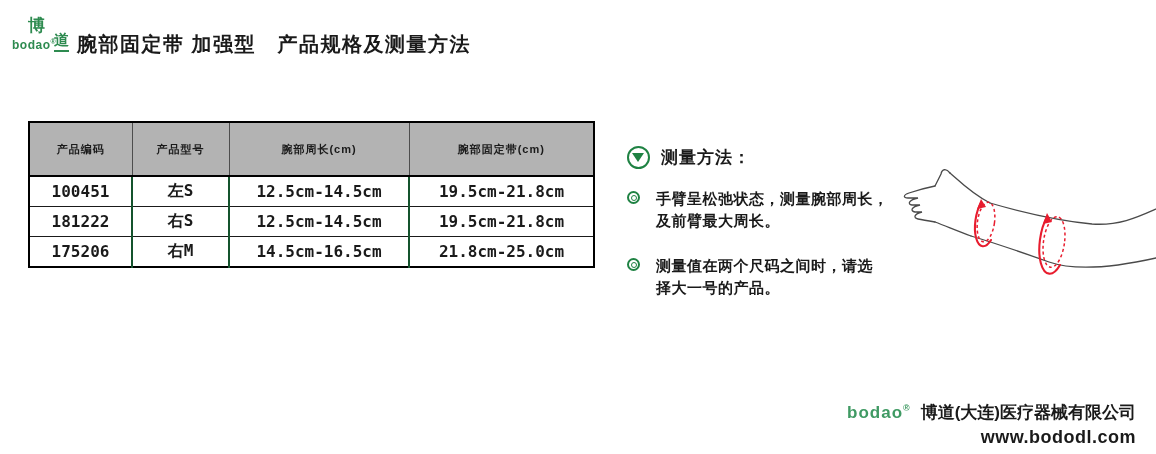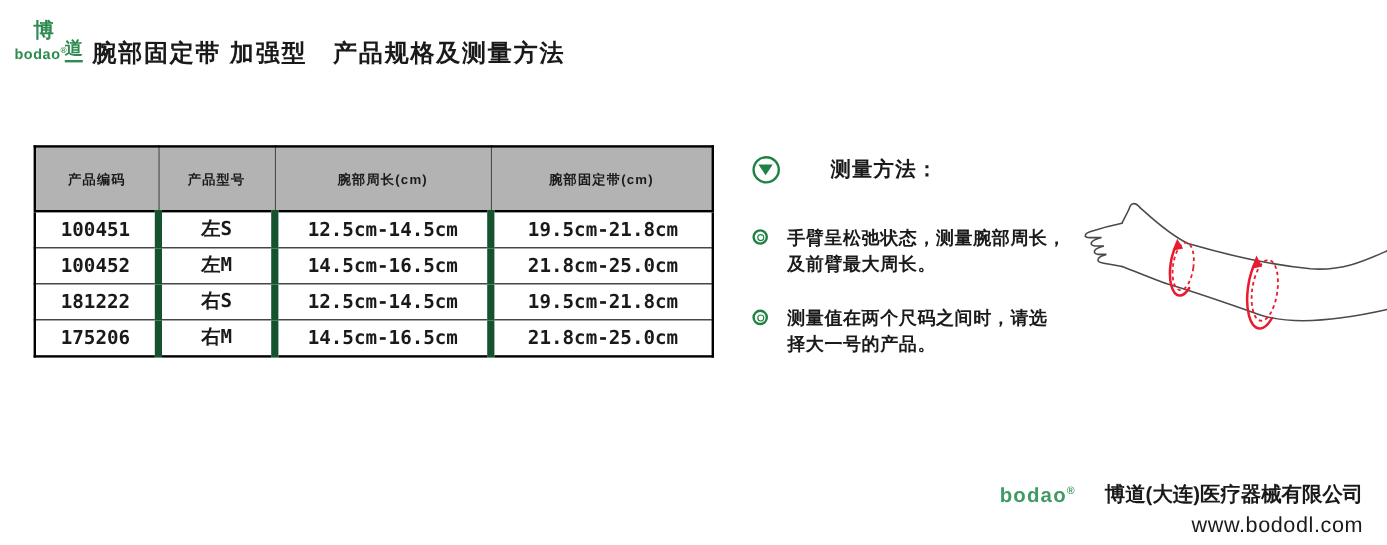--- a/index.html
+++ b/index.html
@@ -21,43 +21,43 @@
     border:2px solid #000;
   }
   table.spec th{
     background:#b3b3b3;height:50px;font-size:11px;font-weight:bold;letter-spacing:1px;
     border-bottom:2px solid #000;border-left:1px solid #4d4d4d;text-align:center;vertical-align:middle;
   }
   table.spec th:first-child{border-left:none;}
   table.spec td{
     height:27px;text-align:center;vertical-align:middle;
     font-family:"DejaVu Sans Mono","Liberation Mono",monospace;font-size:16px;font-weight:bold;
-    border-top:1px solid #1a1a1a;border-left:6px solid #14532d;
+    border-top:1px solid #1a1a1a;border-left:2px solid #14532d;
   }
   table.spec td:first-child{border-left:none;margin-left:48px;}
   
-  .method-head{position:absolute;left:627px;top:130px;display:flex;align-items:flex-start;gap:31px;}
+  .method-head{position:absolute;left:627px;top:146px;display:flex;align-items:flex-start;}
   .method-icon{width:23px;height:23px;border:2px solid #1f8243;border-radius:50%;box-sizing:border-box;position:relative;flex:none;}
   .method-icon::after{content:"";position:absolute;left:3px;top:5px;width:0;height:0;
     border-left:6.5px solid transparent;border-right:6.5px solid transparent;border-top:9px solid #1f8243;}
   .method-title{margin-left:11px;font-size:17px;font-weight:bold;letter-spacing:1px;}
   .bullet{position:absolute;left:627px;display:flex;}
   .bullet-ring{width:13px;height:13px;border:2px solid #1f8243;border-radius:50%;box-sizing:border-box;position:relative;flex:none;margin-top:3px;}
   .bullet-ring::after{content:"";position:absolute;inset:1.5px;border:1.5px solid #1f8243;border-radius:50%;}
   .bullet-text{margin-left:16px;font-size:15px;line-height:22px;font-weight:bold;letter-spacing:0.5px;white-space:nowrap;}
   .bullet-1{top:188px;}
   .bullet-2{top:255px;}
   
   .arm{position:absolute;left:893px;top:160px;width:264px;height:150px;}
   
   .footer{position:absolute;right:20px;top:396px;text-align:right;}
   .footer-line1{font-size:17px;font-weight:bold;line-height:25px;white-space:nowrap;}
-  .footer-brand{color:#3f9a63;letter-spacing:1px;margin-right:24px;}
+  .footer-brand{color:#3f9a63;letter-spacing:1px;margin-right:10px;}
   .footer-reg{font-size:9px;vertical-align:super;color:#3f9a63;}
-  .footer-site{font-size:18px;font-weight:normal;line-height:25px;letter-spacing:0.5px;}
+  .footer-site{font-size:18px;font-weight:bold;line-height:25px;letter-spacing:0.5px;}
 </style>
 </head>
 <body>
 
 <div class="page">
 
   <div class="logo">
     <span class="logo-char-top">博</span>
     <span class="logo-word"><span>bodao</span><span class="logo-mark">®</span></span>
     <span class="logo-char-right">道</span>
@@ -79,26 +79,20 @@
         <th>腕部周长(cm)</th>
         <th>腕部固定带(cm)</th>
       </tr>
     </thead>
     <tbody>
       <tr>
         <td>100451</td>
         <td>左S</td>
         <td>12.5cm-14.5cm</td>
         <td>19.5cm-21.8cm</td>
-      </tr>
-      <tr>
-        <td>100452</td>
-        <td>左M</td>
-        <td>14.5cm-16.5cm</td>
-        <td>21.8cm-25.0cm</td>
       </tr>
       <tr>
         <td>181222</td>
         <td>右S</td>
         <td>12.5cm-14.5cm</td>
         <td>19.5cm-21.8cm</td>
       </tr>
       <tr>
         <td>175206</td>
         <td>右M</td>

